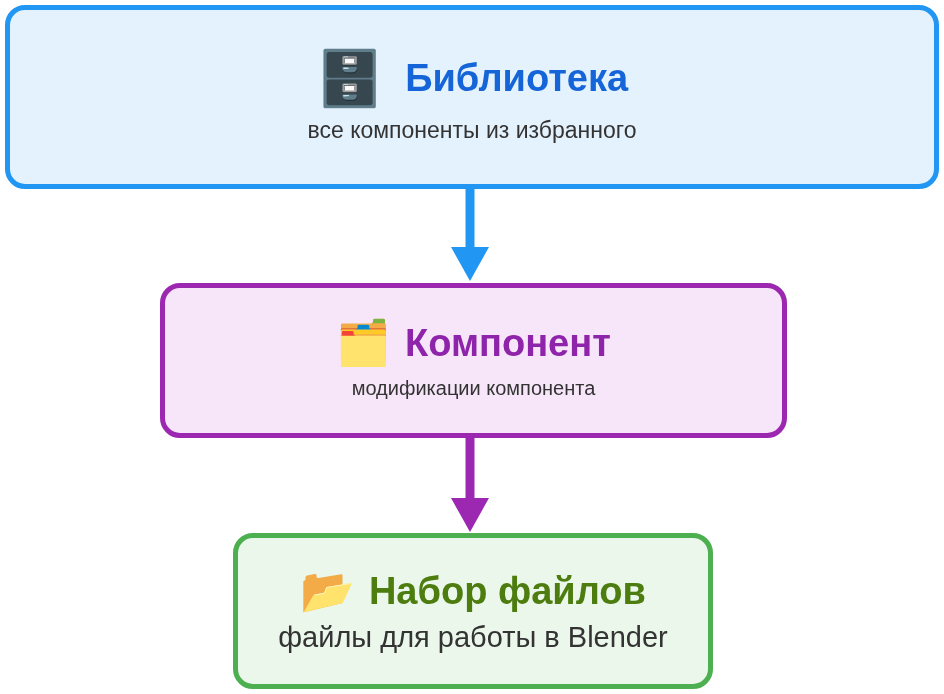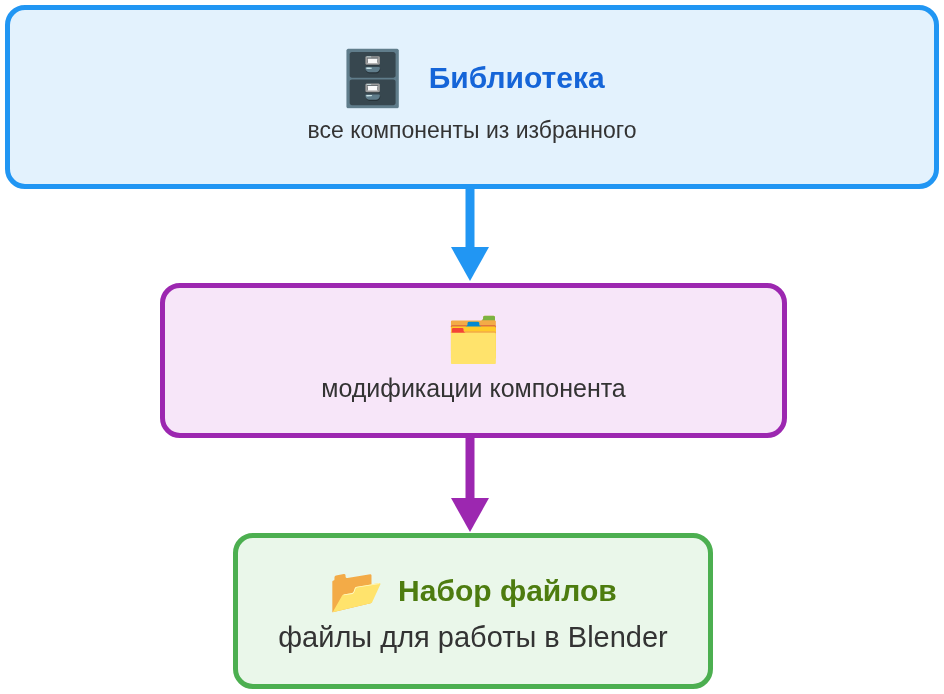--- a/index.html
+++ b/index.html
@@ -38,21 +38,21 @@
     gap: 14px;
     line-height: 1;
   }
   .node-icon {
     font-size: 44px;
     line-height: 1;
     display: inline-block;
   }
   .node-title {
     font-weight: bold;
-    font-size: 30px;
+    font-size: 38px;
     letter-spacing: 0px;
     white-space: nowrap;
   }
   .node-sub {
     font-size: 23px;
     color: #333333;
     white-space: nowrap;
     margin-top: 12px;
   }
 
@@ -72,21 +72,21 @@
   
   #node-component {
     left: 160px;
     top: 283px;
     width: 627px;
     height: 155px;
     background: #f7e6f9;
     border: 5px solid #9c27b0;
   }
   #node-component .node-title { color: #8e24aa; }
-  #node-component .node-sub { font-size: 25px; }
+  #node-component .node-sub { font-size: 20px; }
 
   
   #node-fileset {
     left: 233px;
     top: 533px;
     width: 480px;
     height: 156px;
     background: #eaf7ea;
     border: 5px solid #4caf50;
   }
@@ -114,20 +114,21 @@
   </div>
 
   <svg class="arrow" id="arrow-1" width="60" height="98" viewBox="0 0 60 98">
     <line x1="30" y1="0" x2="30" y2="66" stroke="#2196f3" stroke-width="9"></line>
     <polygon points="11,62 49,62 30,96" fill="#2196f3"></polygon>
   </svg>
 
   <div class="node" id="node-component">
     <div class="node-head">
       <span class="node-icon">🗂️</span>
+      <span class="node-title">Компонент</span>
     </div>
     <div class="node-sub">модификации компонента</div>
   </div>
 
   <svg class="arrow" id="arrow-2" width="60" height="100" viewBox="0 0 60 100">
     <line x1="30" y1="0" x2="30" y2="68" stroke="#9c27b0" stroke-width="9"></line>
     <polygon points="11,64 49,64 30,98" fill="#9c27b0"></polygon>
   </svg>
 
   <div class="node" id="node-fileset">

